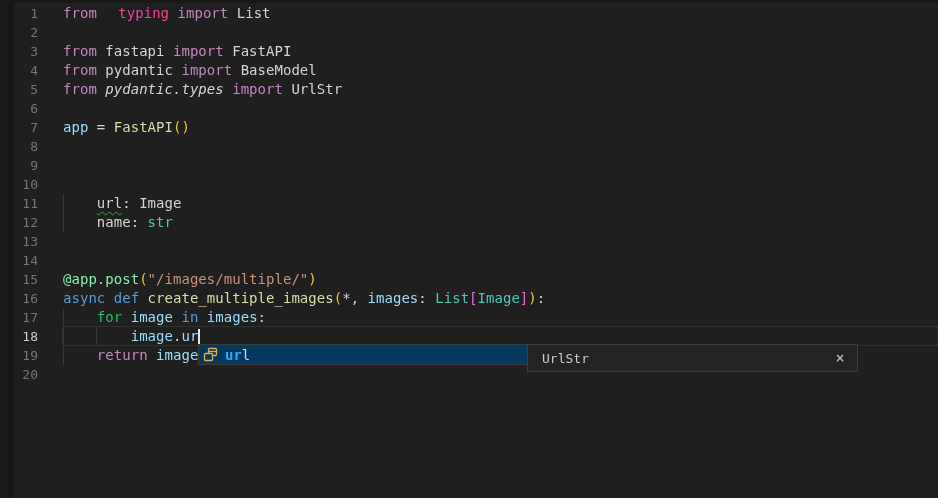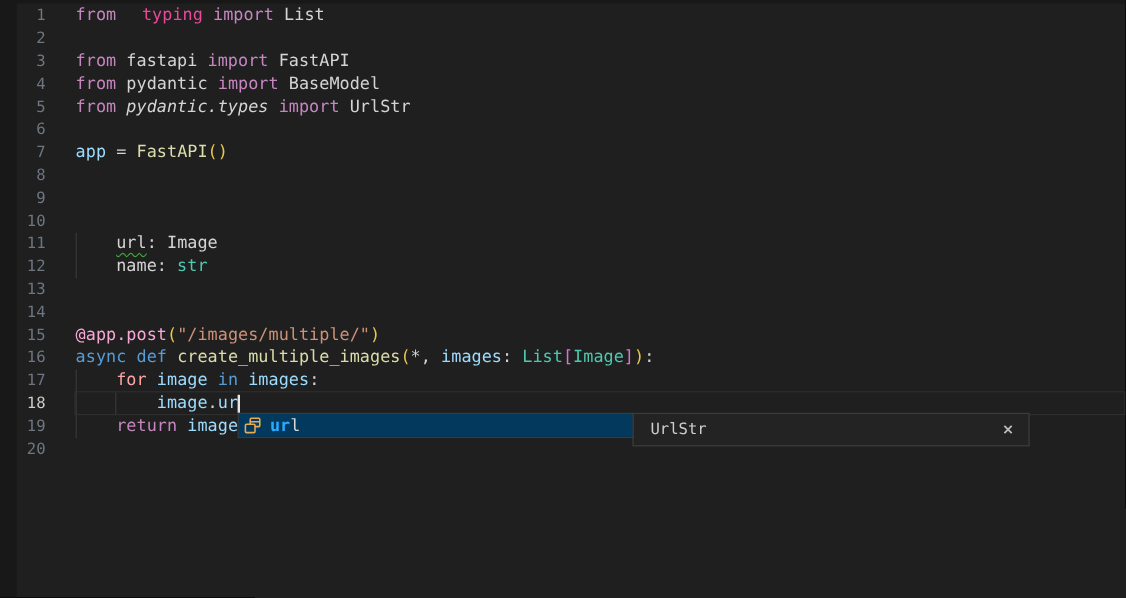--- a/index.html
+++ b/index.html
@@ -124,29 +124,29 @@
       <div class="line">
         <span class="line-number">13</span>
         <span class="line-code"></span>
       </div>
       <div class="line">
         <span class="line-number">14</span>
         <span class="line-code"></span>
       </div>
       <div class="line">
         <span class="line-number">15</span>
-        <span class="line-code"><span style="color: #f9a8d4;">@app.post</span><span style="color: rgb(232, 198, 74);">(</span><span style="color: rgb(206, 145, 120);">"/images/multiple/"</span><span style="color: rgb(232, 198, 74);">)</span></span>
+        <span class="line-code"><span style="color: #86efac;">@app.post</span><span style="color: rgb(232, 198, 74);">(</span><span style="color: rgb(206, 145, 120);">"/images/multiple/"</span><span style="color: rgb(232, 198, 74);">)</span></span>
       </div>
       <div class="line">
         <span class="line-number">16</span>
         <span class="line-code"><span style="color: rgb(86, 156, 214);">async </span><span style="color: rgb(86, 156, 214);">def </span><span style="color: rgb(220, 220, 170);">create_multiple_images</span><span style="color: rgb(232, 198, 74);">(</span><span style="color: rgb(212, 212, 212);">*, </span><span style="color: rgb(156, 220, 254);">images</span><span style="color: rgb(212, 212, 212);">: </span><span style="color: rgb(78, 201, 176);">List</span><span style="color: rgb(218, 112, 214);">[</span><span style="color: rgb(78, 201, 176);">Image</span><span style="color: rgb(218, 112, 214);">]</span><span style="color: rgb(232, 198, 74);">)</span><span style="color: rgb(212, 212, 212);">:</span></span>
       </div>
       <div class="line">
         <span class="line-number">17</span>
-        <span class="line-code"><span style="color: rgb(212, 212, 212);">    </span><span style="color: #fca5a5;">for </span><span style="color: rgb(156, 220, 254);">image </span><span style="color: rgb(86, 156, 214);">in </span><span style="color: rgb(156, 220, 254);">images</span><span style="color: rgb(212, 212, 212);">:</span></span>
+        <span class="line-code"><span style="color: rgb(212, 212, 212);">    </span><span style="color: #22c55e;">for </span><span style="color: rgb(156, 220, 254);">image </span><span style="color: rgb(86, 156, 214);">in </span><span style="color: rgb(156, 220, 254);">images</span><span style="color: rgb(212, 212, 212);">:</span></span>
       </div>
       <div class="line active">
         <span class="line-number">18</span>
         <span class="line-code"><span style="color: rgb(212, 212, 212);">        </span><span style="color: rgb(156, 220, 254);">image</span><span style="color: rgb(212, 212, 212);">.</span><span style="color: rgb(156, 220, 254);">ur</span></span>
       </div>
       <div class="line">
         <span class="line-number">19</span>
         <span class="line-code"><span style="color: rgb(212, 212, 212);">    </span><span style="color: rgb(197, 134, 192); text-align: center;">return </span><span style="color: rgb(156, 220, 254);">image</span></span>
       </div>
       <div class="line">

